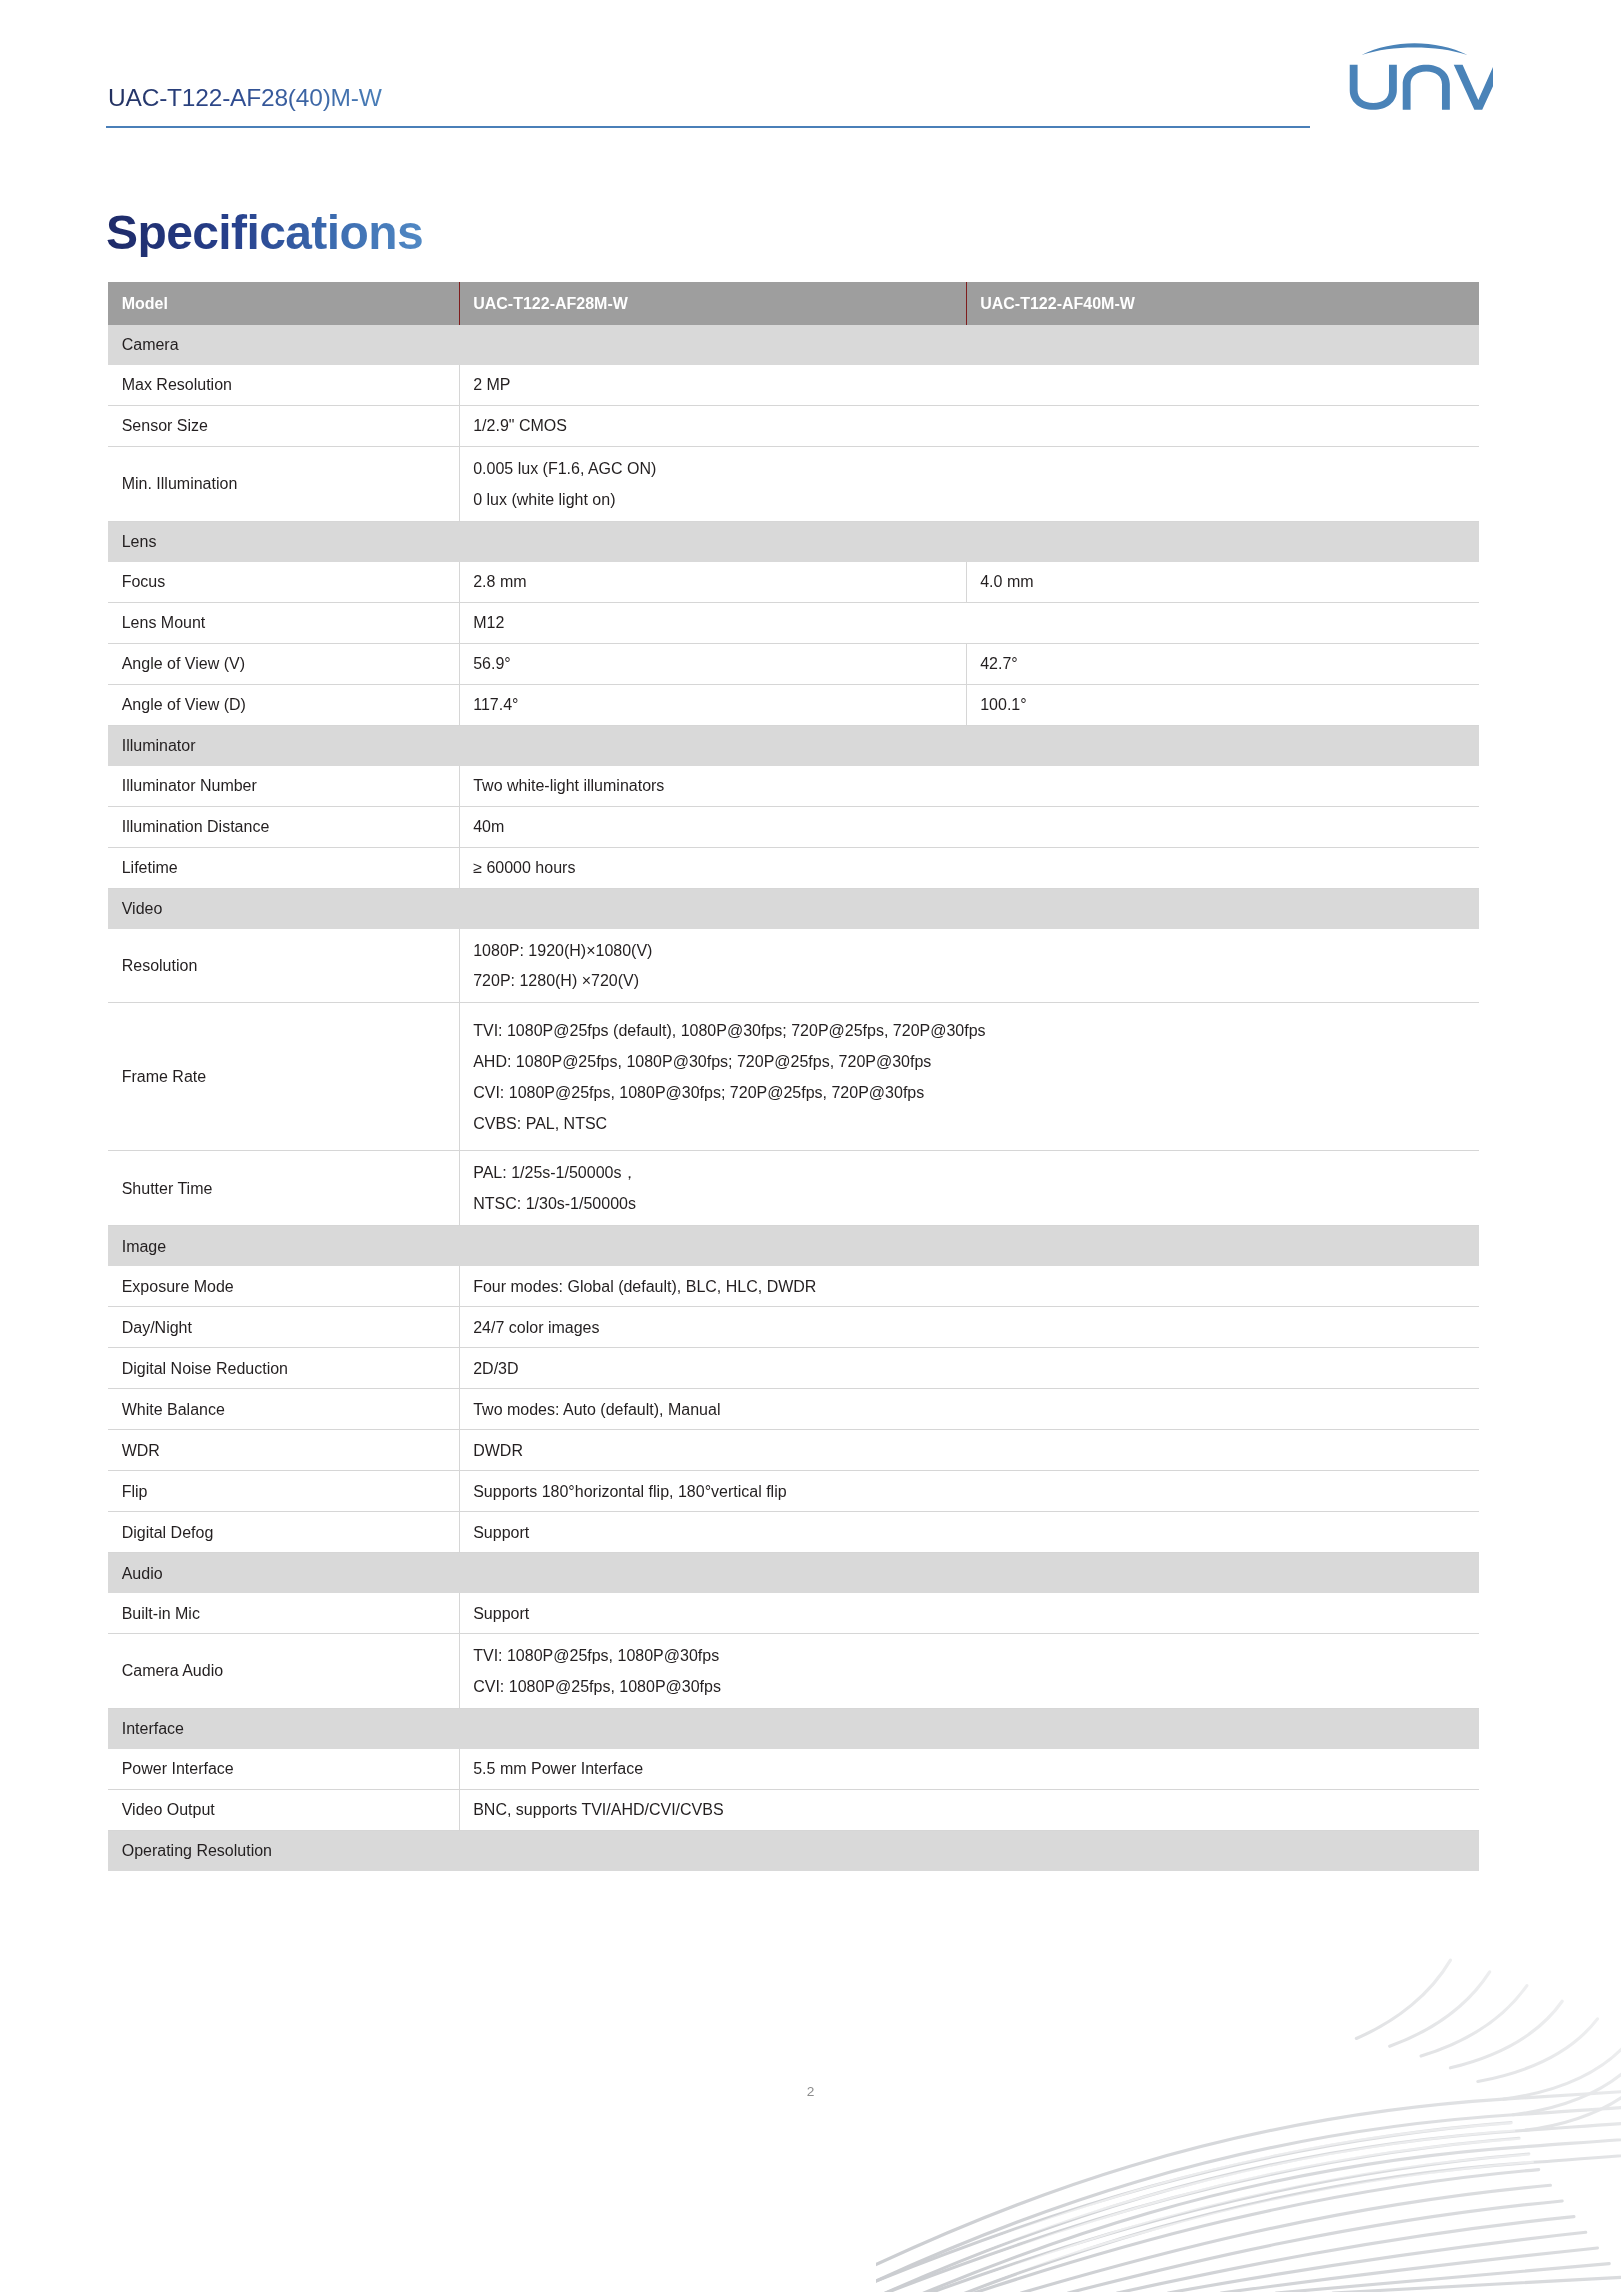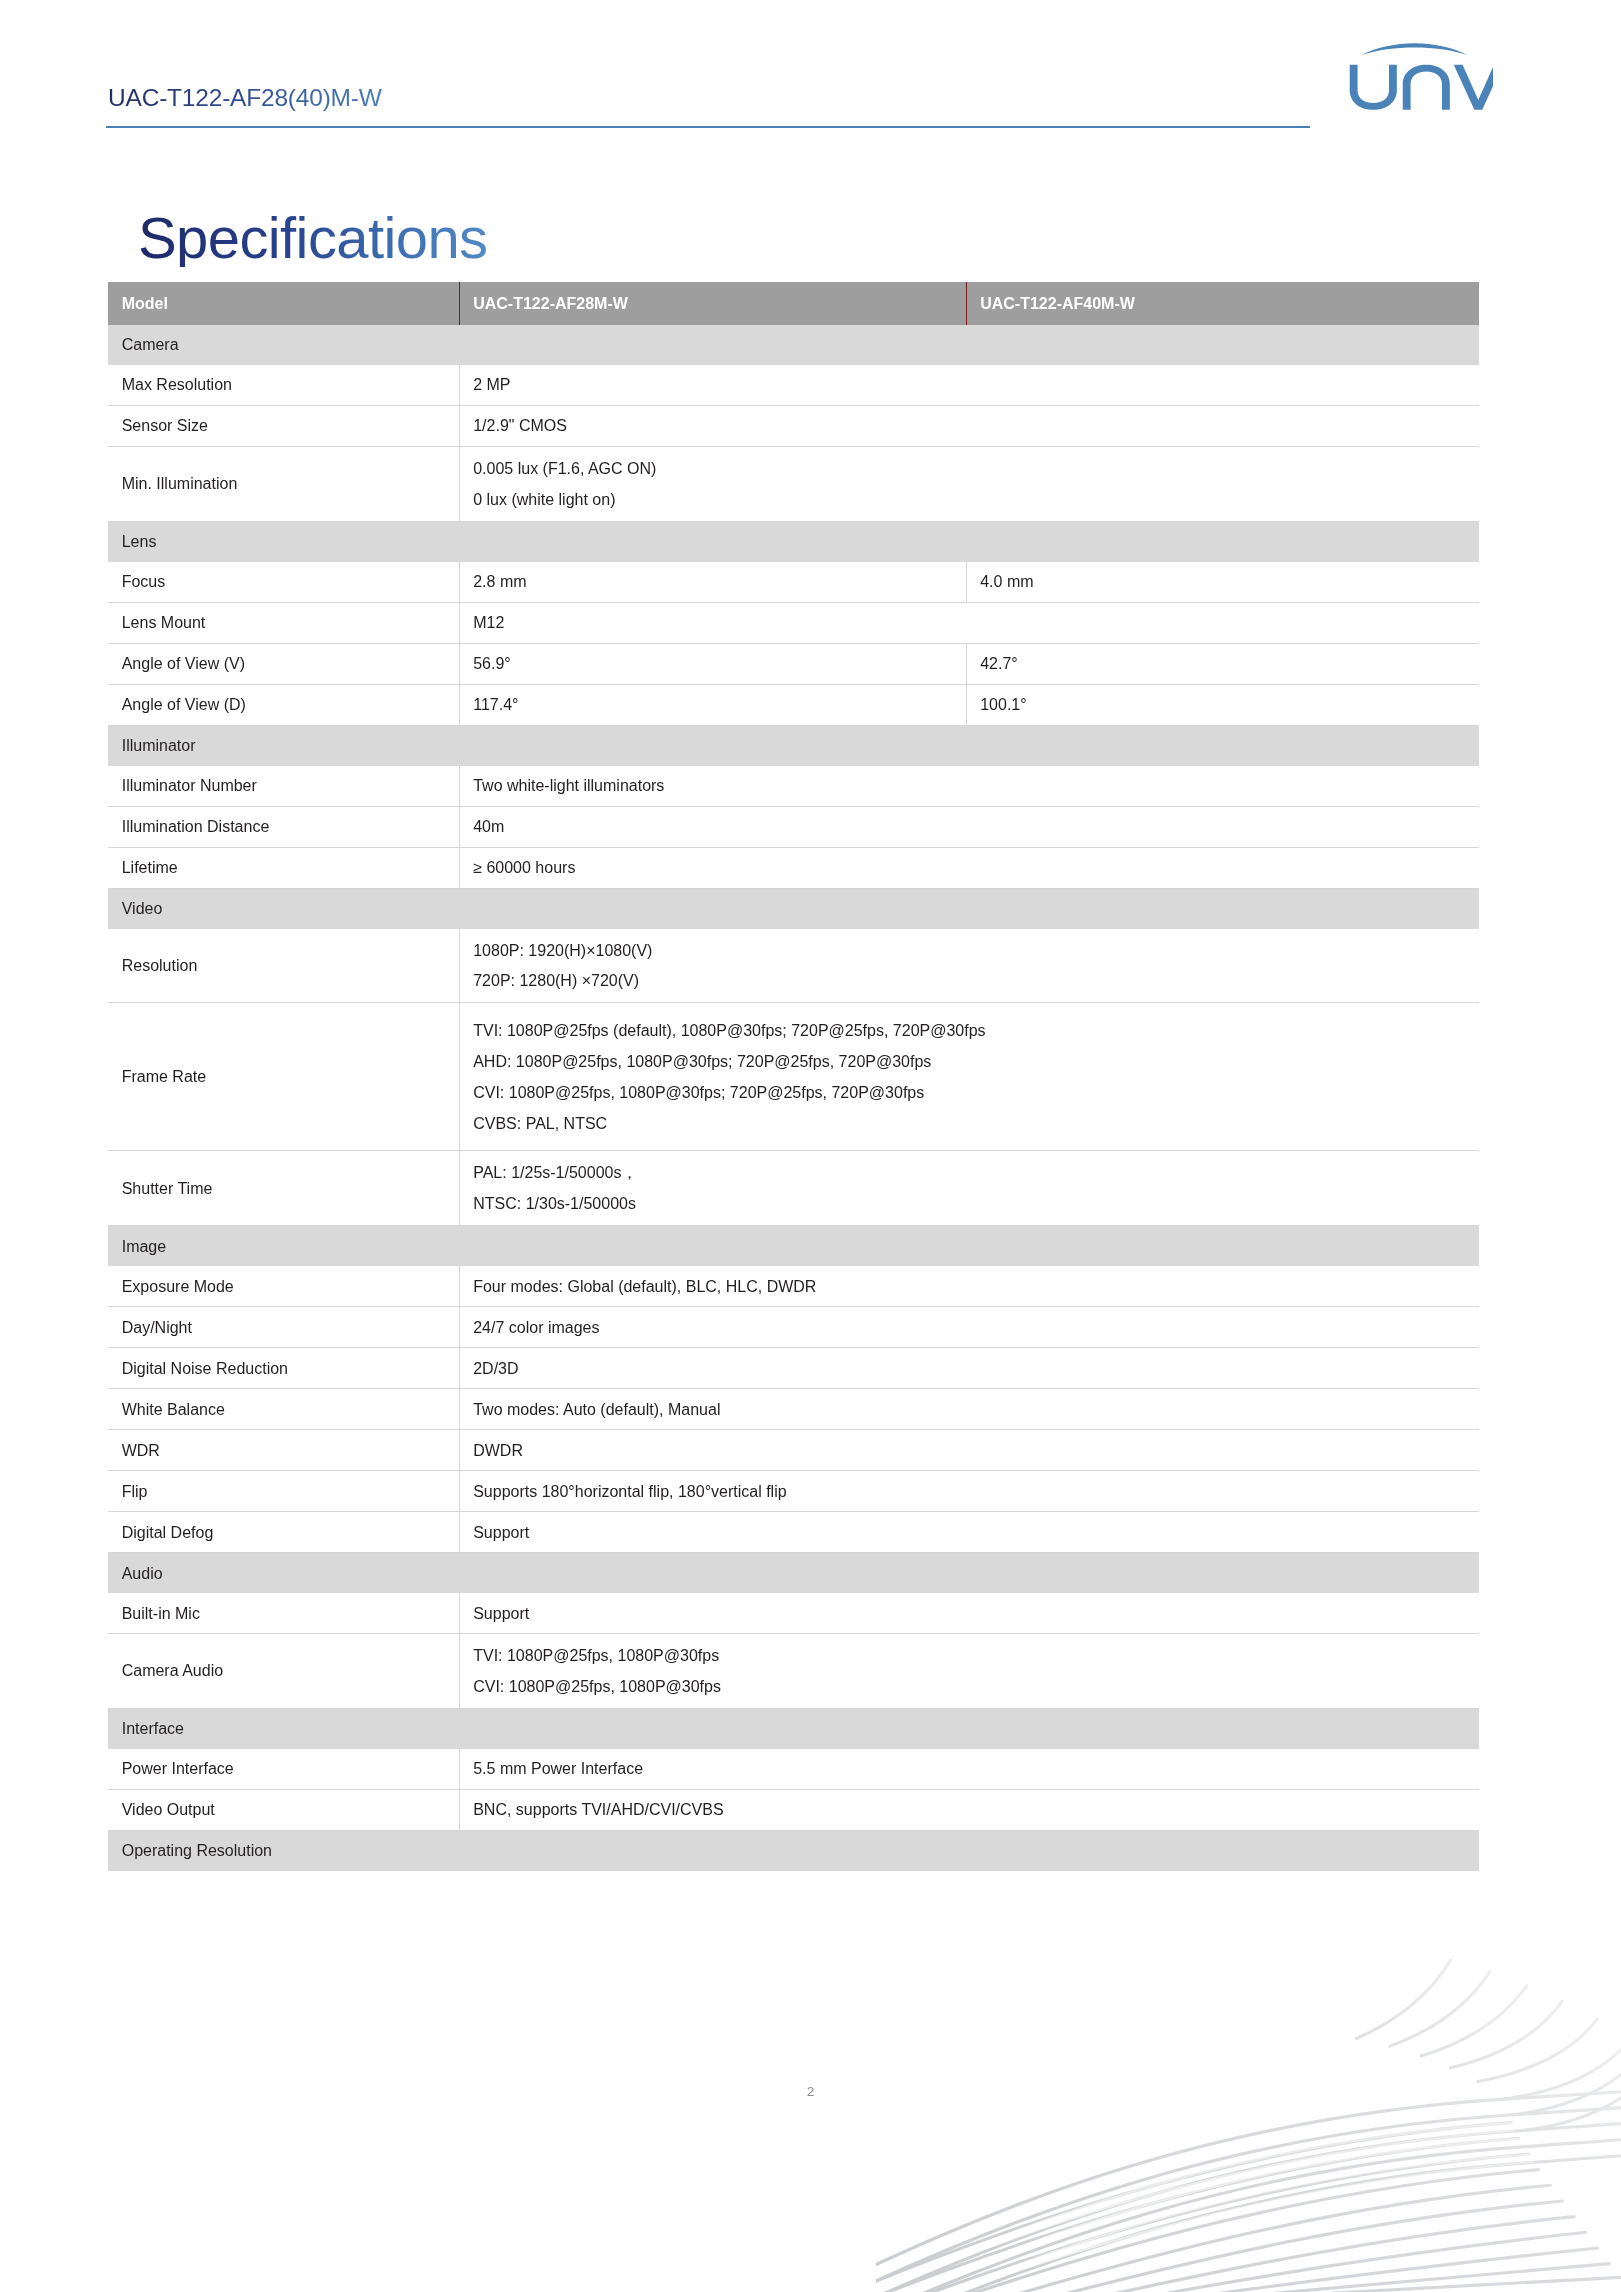--- a/index.html
+++ b/index.html
@@ -66,32 +66,31 @@
     top: 41px;
     width: 157px;
     height: 71px;
   }
 
   
   .spec-title {
     position: absolute;
     left: 106px;
     top: 209px;
-    font-size: 58px;
-    font-weight: normal;
+    font-size: 48px;
+    font-weight: bold;
     letter-spacing: -0.6px;
     line-height: 1;
     background: linear-gradient(90deg, #1e2a68 0%, #27408c 40%, #3c6cb0 72%, #5189c4 100%);
     -webkit-background-clip: text;
     background-clip: text;
     color: transparent;
     -webkit-text-fill-color: transparent;
     white-space: nowrap;
     z-index: 2;
-    margin-left: 32px;
   }
 
   
   .spec-table {
     position: absolute;
     left: 108px;
     top: 282px;
     width: 1370px;
     border-collapse: collapse;
     table-layout: fixed;

